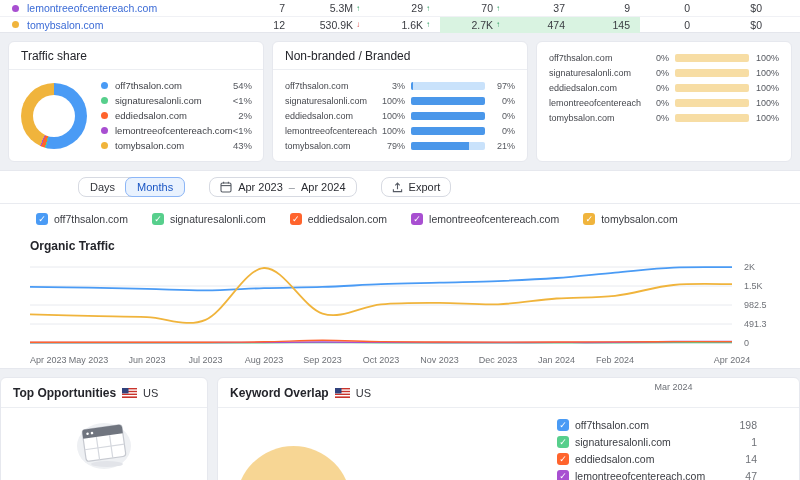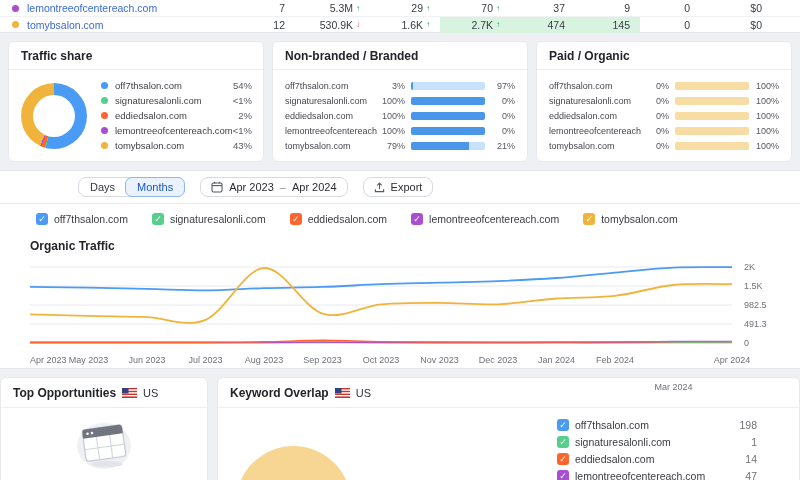--- a/index.html
+++ b/index.html
@@ -15,21 +15,21 @@
   .t-link { color:#3b6bd6; text-decoration:none; white-space:nowrap; }
   .t-cell { height:16px; display:flex; align-items:center; justify-content:flex-end; padding-right:10px; font-size:10.5px; color:#3a3c42; }
   .c0{width:55px}.c1{width:75px}.c2{width:70px}.c3{width:70px}.c4{width:65px}.c5{width:65px}.c6{width:60px}.c7{width:72px}
   .t-cell.hl { background:#d9f3e1; }
   .arrow { font-size:8px; margin-left:3px; }
   .arrow.up { color:#2f9e62; } .arrow.down { color:#dd4a4a; }
 
   
   .cards-row { display:flex; gap:8px; margin:8px; }
   .card { flex:1; background:#fff; border:1px solid #e6e8ee; border-radius:6px; overflow:hidden; }
-  .card-h { padding:7px 12px 6px; font-size:12px; font-weight:700; color:#24252b; border-bottom:1px solid #eceef2; }
+  .card-h { padding:7px 12px 6px; font-size:12px; font-weight:400; color:#24252b; border-bottom:1px solid #eceef2; }
   .card-b { padding:8px 12px; }
 
   .ts-body { display:flex; gap:14px; align-items:center; }
   .donut { width:66px; height:66px; border-radius:50%; position:relative; flex:none; }
   .donut::after { content:""; position:absolute; inset:12px; background:#fff; border-radius:50%; }
   .ts-legend { flex:1; }
   .ts-row { display:flex; align-items:center; height:15px; font-size:9.5px; color:#3d3f45; }
   .ts-dot { width:7px; height:7px; border-radius:50%; margin-right:7px; flex:none; }
   .ts-name { flex:1; white-space:nowrap; overflow:hidden; }
   .ts-val { color:#55585f; }
@@ -43,21 +43,21 @@
 
   
   .main-panel { background:#fff; border-top:1px solid #e6e8ee; border-bottom:1px solid #e6e8ee; margin-top:3px; }
   .toolbar { display:flex; justify-content:space-between; align-items:center; padding:6px 12px 6px 30px; border-bottom:1px solid #e9ebf0; }
   .seg-group { display:inline-flex; border:1px solid #d7dae2; border-radius:8px; background:#fff; font-size:11px; color:#33353b; }
   .seg { padding:3px 11px; border-left:1px solid #e3e5ea; cursor:pointer; display:flex; align-items:center; gap:4px; white-space:nowrap; }
   .seg:first-child { border-left:none; }
   .seg.active { border:1px solid #6a9ef5; border-radius:7px; margin:-1px; background:#fff; color:#222; }
   .seg.active-blue { border:1px solid #8cb6f7; border-radius:7px; margin:-1px; background:#e9f2fe; color:#1a56c4; }
   .tab-icon { color:#9aa0a8; font-size:10px; }
-  .toolbar-right { display:flex; gap:15px; align-items:flex-end;padding-left:48px; }
+  .toolbar-right { display:flex; gap:24px; align-items:flex-end;padding-left:48px; }
   .date-box, .export-btn { display:flex; align-items:center; gap:6px; border:1px solid #d7dae2; border-radius:8px; padding:3px 10px; font-size:11px; color:#2b2d33; background:#fff; cursor:pointer; }
   .date-sep { color:#8b8f98; }
 
   .legend-row { display:flex; gap:24px; padding:9px 12px 4px 36px; font-size:10.5px; color:#3a3c42; align-items:center; flex-wrap:nowrap; }
   .leg-item { display:flex; align-items:center; white-space:nowrap; }
   .cb { width:12px; height:12px; border-radius:3px; color:#fff; font-size:9px; line-height:12px; text-align:center; margin-right:6px; flex:none; }
 
   .chart-title { font-size:12px; font-weight:700; color:#24252b; padding:10px 0 6px 30px; }
   .chart-area { position:relative; margin-left:30px; width:764px; }
   .x-labels { position:relative; height:13px; width:764px; font-size:9px; color:#6e7177; }
@@ -224,21 +224,20 @@
           <span class="br-name">tomybsalon.com</span>
           <span class="br-lpct">79%</span>
           <span class="br-bar" style="background: rgb(201, 226, 251);">
             <span class="br-fill" style="width: 79%; background: rgb(74, 151, 234);"></span>
           </span>
           <span class="br-rpct">21%</span>
         </div>
       </div>
   </div>
   <div class="card">
-    <div class="card-h">Paid / Organic</div>
     <div class="card-b" id="paid-bars">
         <div class="br">
           <span class="br-name">off7thsalon.com</span>
           <span class="br-lpct">0%</span>
           <span class="br-bar" style="background: rgb(247, 221, 164);">
             <span class="br-fill" style="width: 0%; background: rgb(240, 167, 62);"></span>
           </span>
           <span class="br-rpct">100%</span>
         </div>
         <div class="br">

